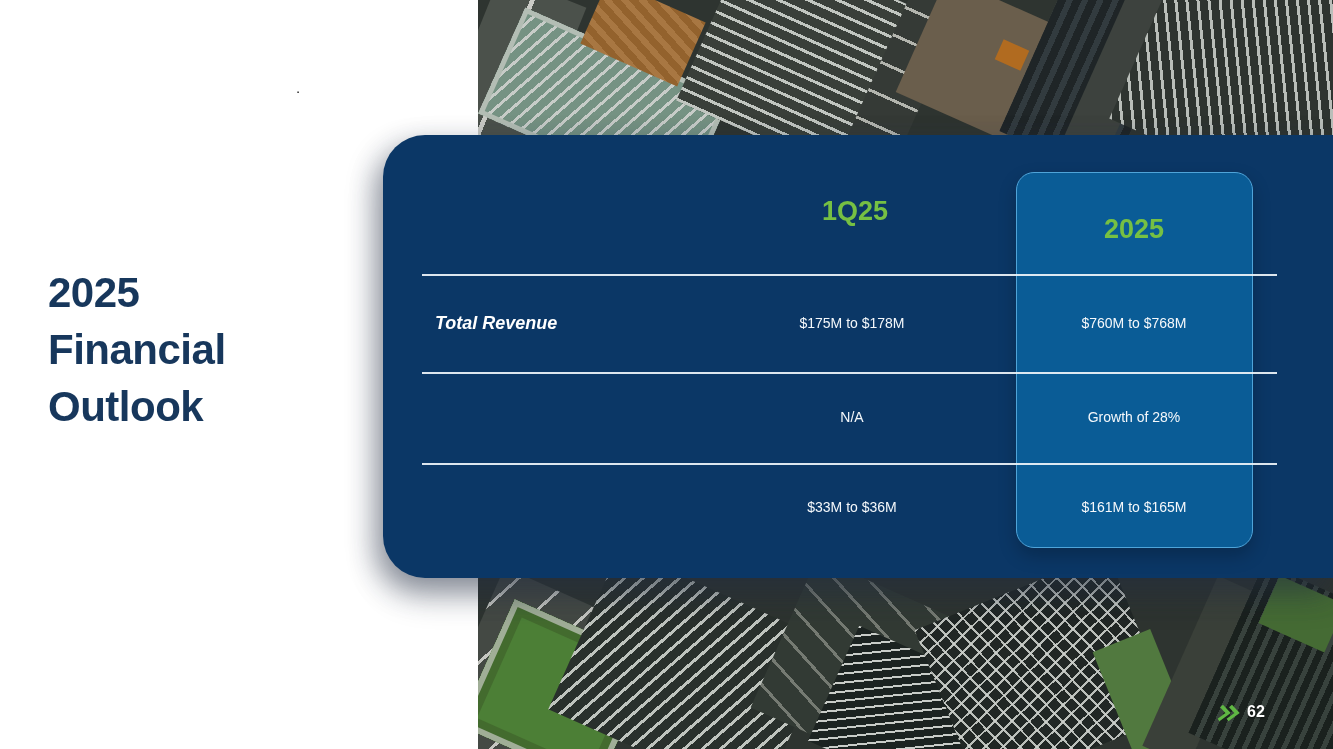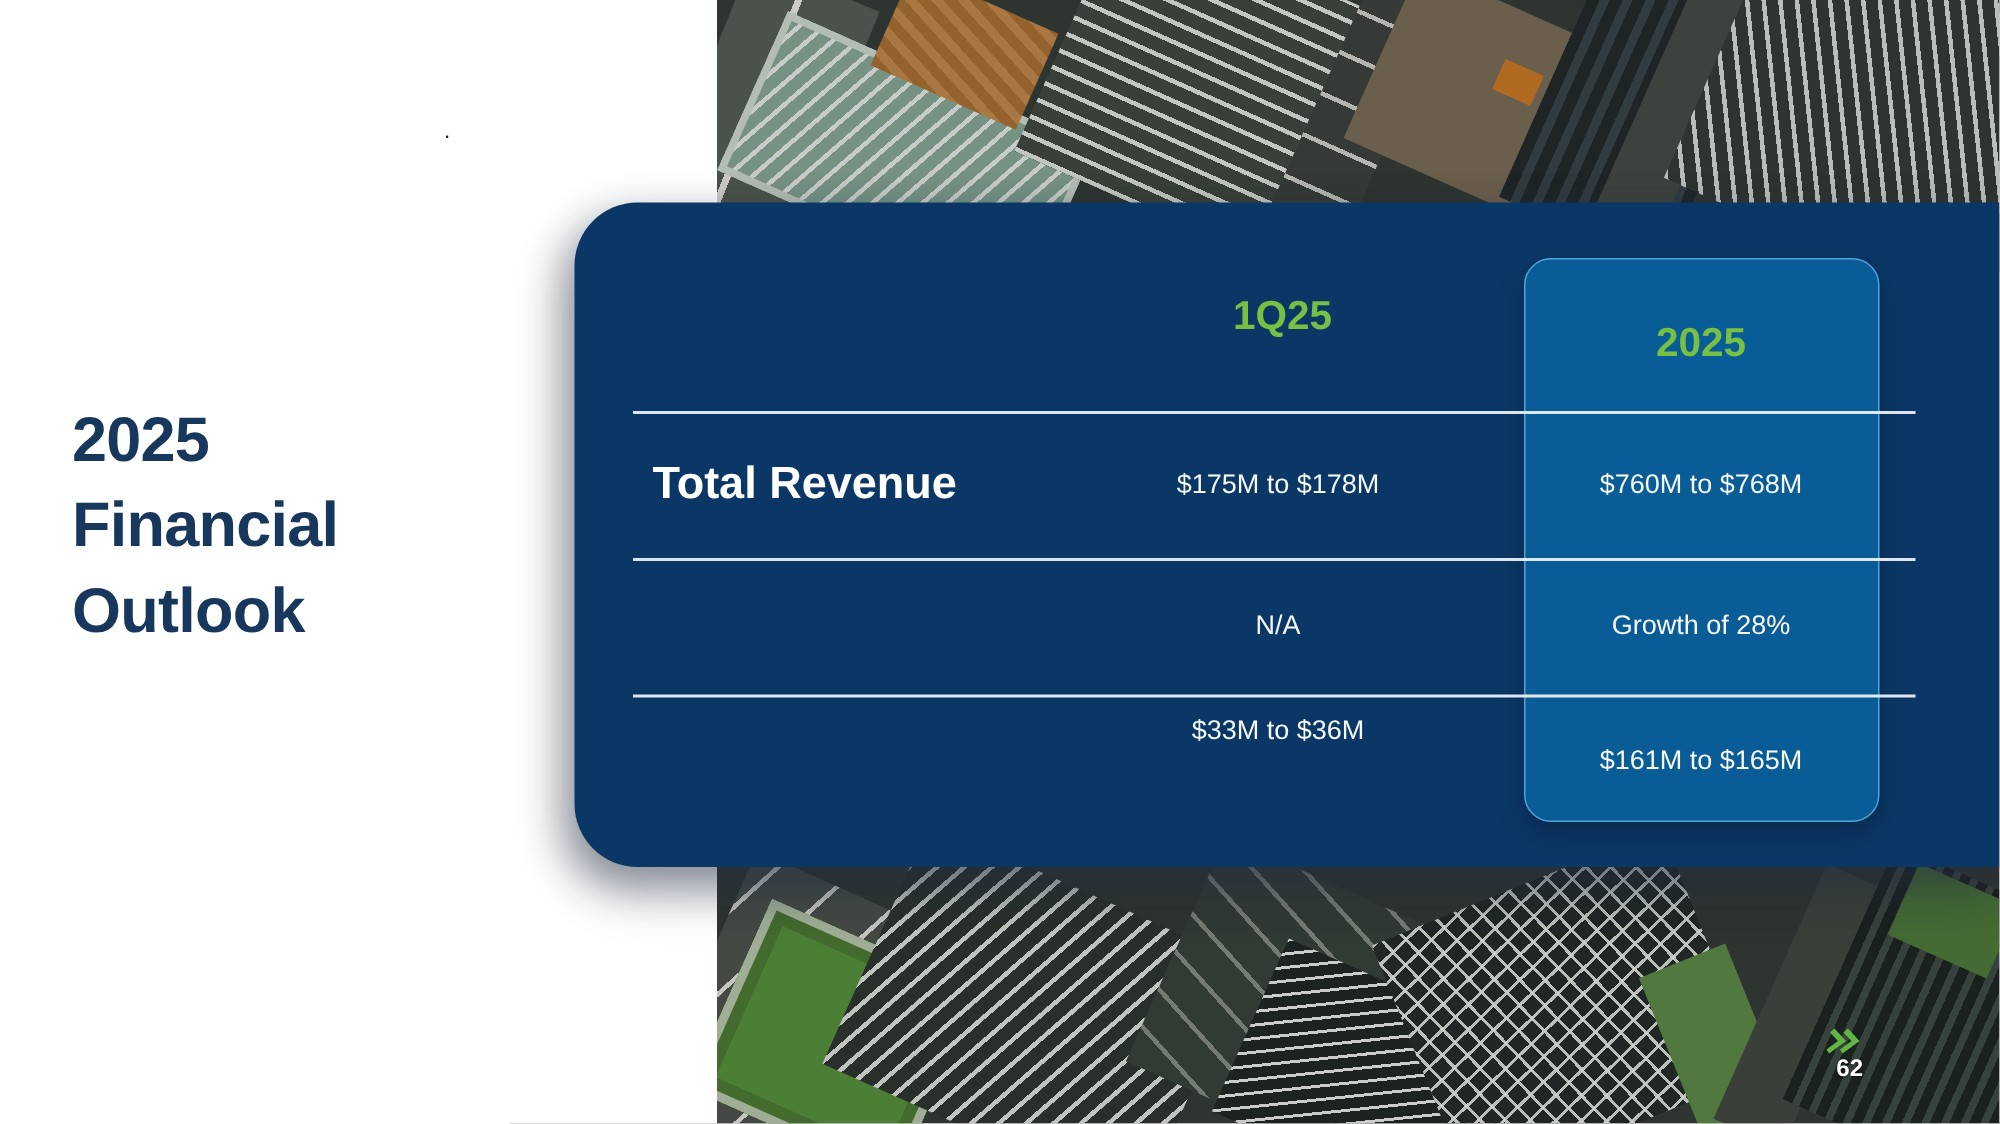--- a/index.html
+++ b/index.html
@@ -60,40 +60,40 @@
   .highlight{
     position:absolute; left:633px; top:37px; width:237px; height:376px;
     background:#0A5C96; border:1.5px solid #4FA4D9; border-radius:18px;
     box-sizing:border-box; box-shadow:0 8px 18px rgba(0,0,0,.22);
   }
   .sep{ position:absolute; left:39px; width:855px; height:1.5px;
         background:rgba(240,245,250,.92); }
   .sep1{ top:139px; } .sep2{ top:237px; } .sep3{ top:328px; }
   .cell{ position:absolute; white-space:nowrap; color:#F5F8FB; }
   .cell.center{ transform:translate(-50%,-50%); text-align:center; }
-  .cell.label{ transform:translateY(-50%); font-weight:700; font-size:30px; color:#ffffff; }
+  .cell.label{ transform:translateY(-50%); font-weight:700; font-size:18px; color:#ffffff;font-style:italic; }
   .cell.head{ font-weight:700; font-size:27px; color:#76C043; }
-  .cell.value{ font-size:18px; font-weight:400;text-align:right; }
+  .cell.value{ font-size:14px; font-weight:400;text-align:right; }
 
   
   .title{
     position:absolute; left:48px; top:264px; margin:0;
     font-size:42px; font-weight:700; line-height:1.36; letter-spacing:-0.5px;
     color:#17375C; white-space:pre-line;
   }
   .stray-dot{ position:absolute; left:296px; top:78px; font-size:15px;
               color:#1a1a1a; line-height:20px; }
   .logo{ position:absolute; left:45px; top:686px; display:flex; align-items:center; }
   .logo-word{ font-size:27px; font-weight:800; letter-spacing:.5px;
               color:#1B4577; margin-left:5px; }
   .logo-reg{ font-size:9px; color:#8a8f94; vertical-align:super; margin-left:1px; }
 
   
-  .page-marker{ position:absolute; left:1216px; top:684px; display:flex;
-                align-items:flex-end; z-index:5;flex-direction:column; }
+  .page-marker{ position:absolute; left:1216px; top:703px; display:flex;
+                align-items:flex-start; z-index:5; }
   .page-num{ color:#ffffff; font-weight:700; font-size:16px; margin-left:5px;
              text-shadow:0 1px 2px rgba(0,0,0,.6); }
 </style>
 </head>
 <body>
 
 <div class="slide">
 
   <div class="photo">
     <div class="blk t1"></div>
@@ -128,21 +128,21 @@
     <div class="cell head center" style="left:472px;top:76px;">1Q25</div>
     <div class="cell head center" style="left:751px;top:94px;">2025</div>
 
     <div class="cell label" style="left:52px;top:188px;">Total Revenue</div>
     <div class="cell value center" style="left:469px;top:188px;">$175M to $178M</div>
     <div class="cell value center" style="left:751px;top:188px;">$760M to $768M</div>
 
     <div class="cell value center" style="left:469px;top:282px;">N/A</div>
     <div class="cell value center" style="left:751px;top:282px;">Growth of 28%</div>
 
-    <div class="cell value center" style="left:469px;top:352px;">$33M to $36M</div>
+    <div class="cell value center" style="left:469px;top:372px;">$33M to $36M</div>
     <div class="cell value center" style="left:751px;top:372px;">$161M to $165M</div>
   </div>
 
   <h1 class="title">2025
 Financial
 Outlook</h1>
   <span class="stray-dot">.</span>
 
 
   <div class="page-marker">

